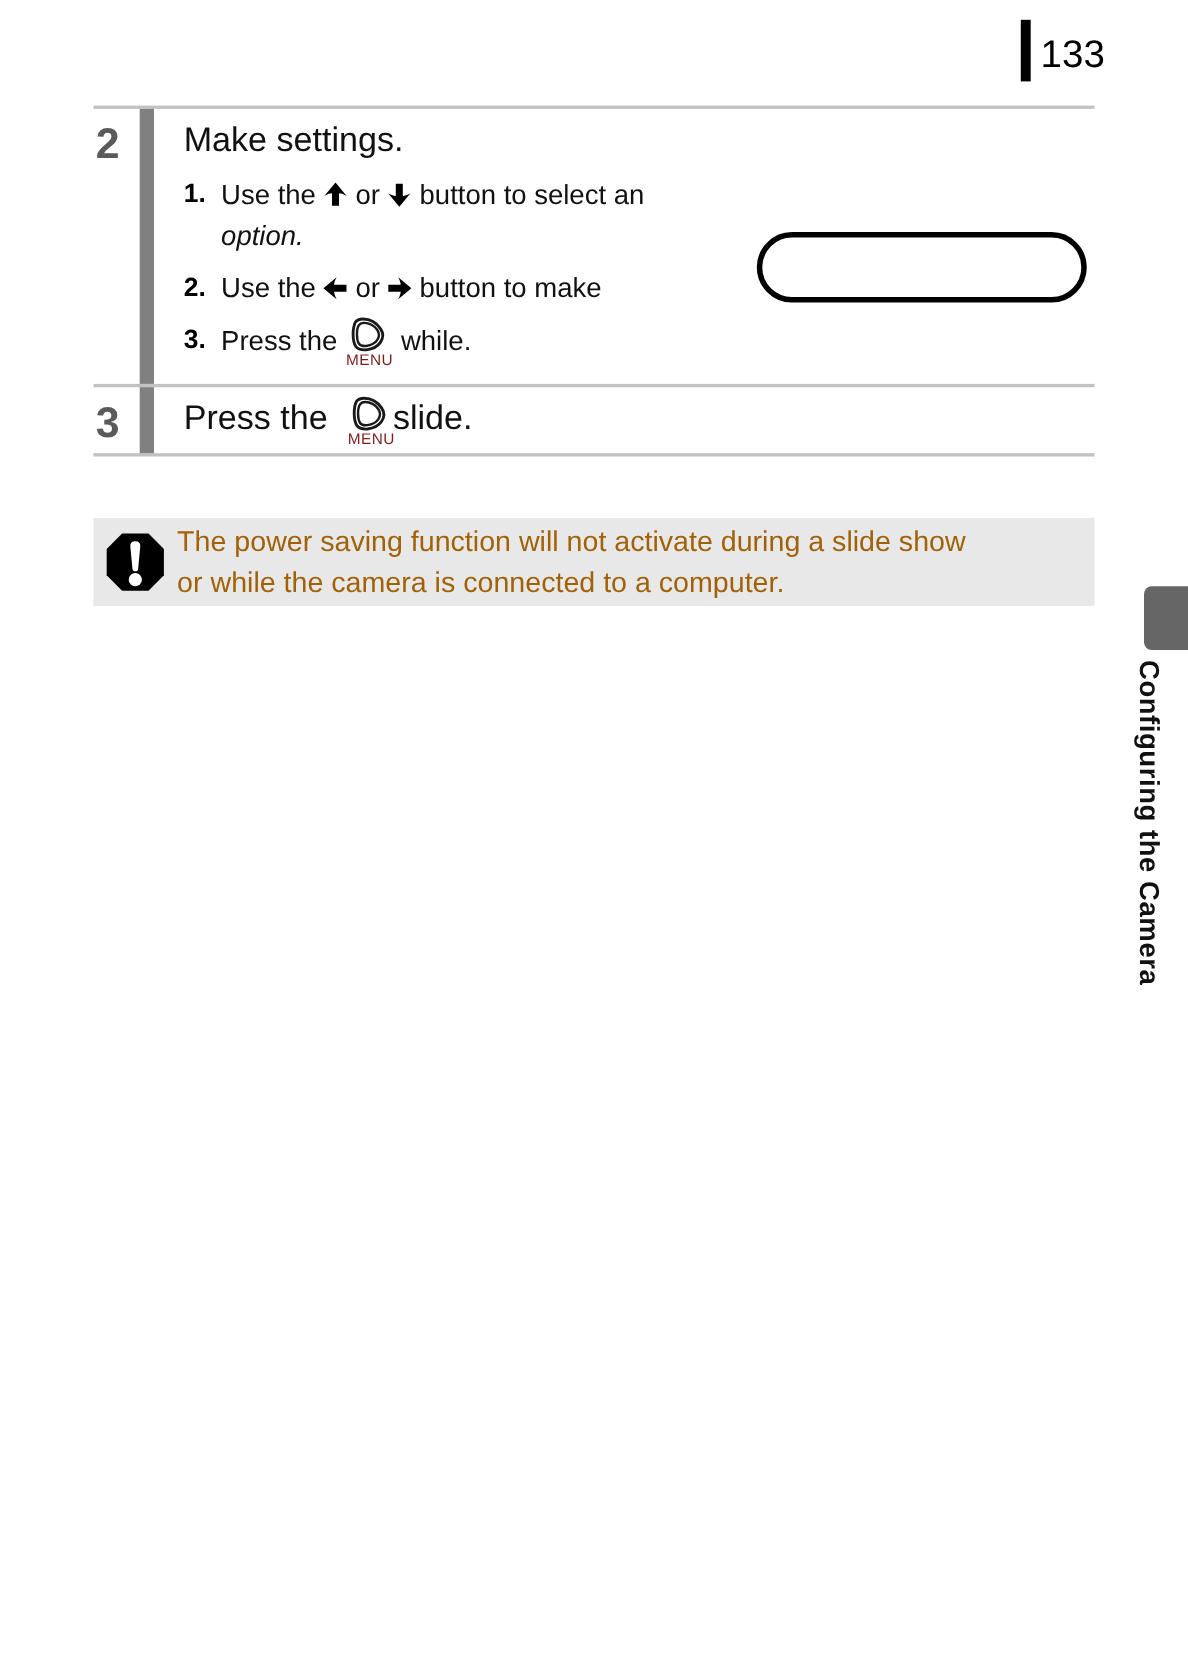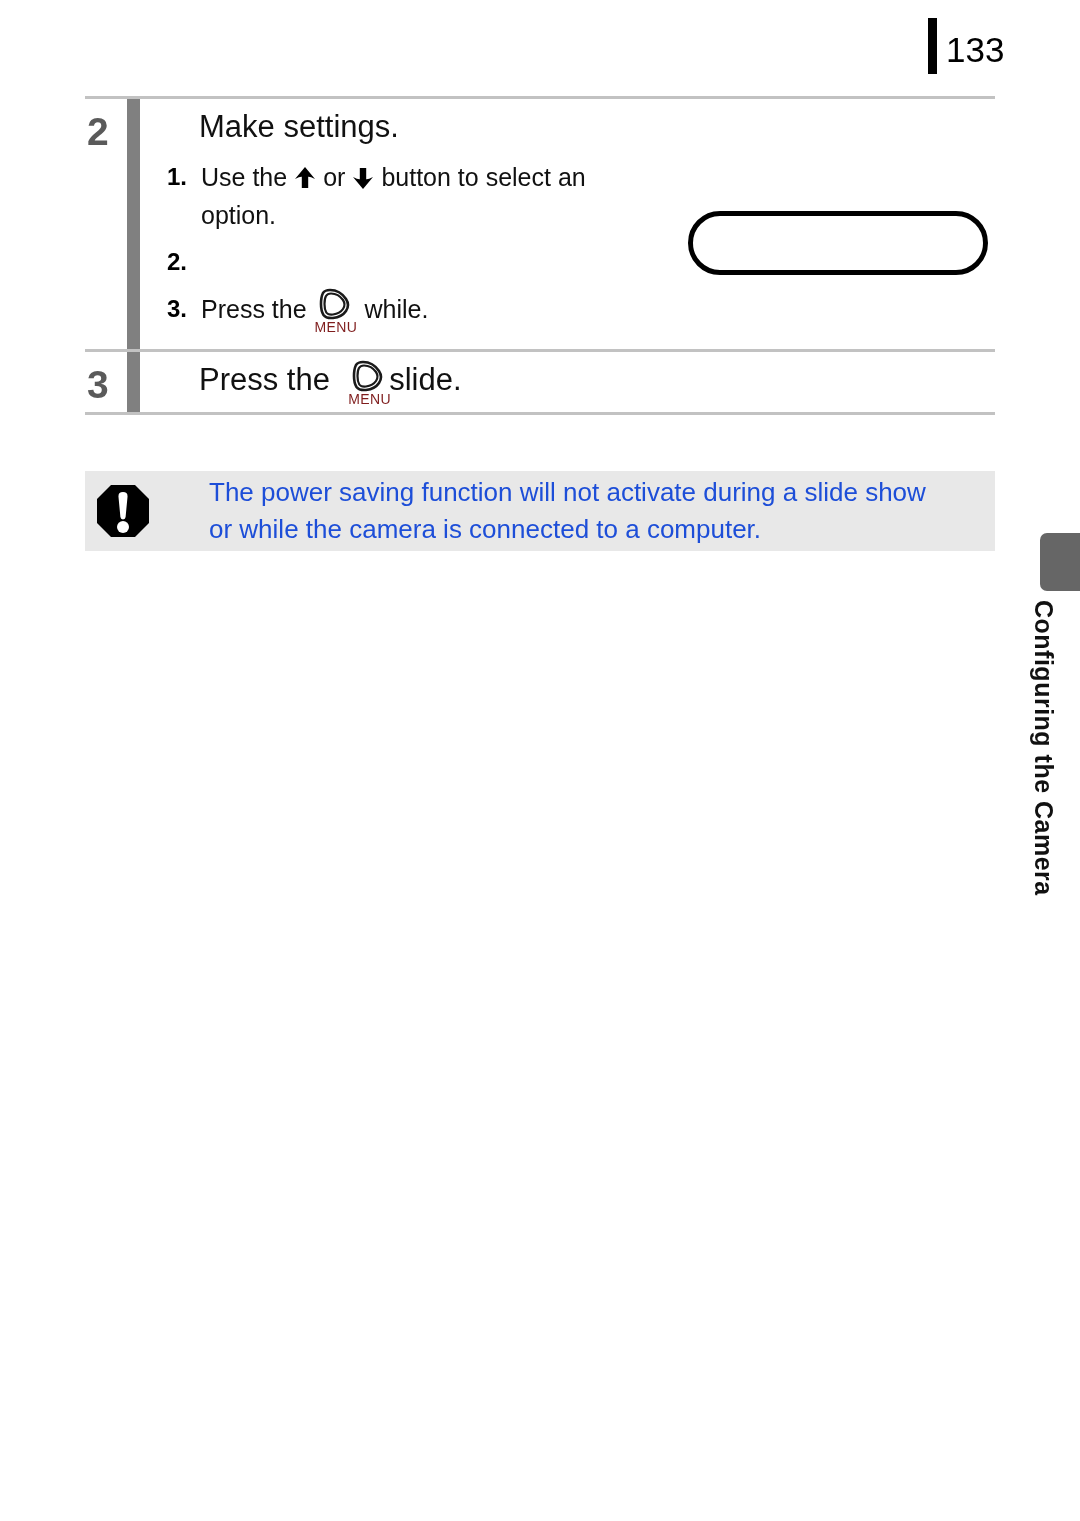--- a/index.html
+++ b/index.html
@@ -90,21 +90,20 @@
     padding-left: 27px;
     padding-top: 6px;
     padding-bottom: 10px;
     box-sizing: border-box;
   }
   .step-title {
     font-size: 31px;
     line-height: 44px;
     color: #111111;
     white-space: nowrap;
-    margin-left: 32px;
   }
 
   
   .substeps {
     margin-top: 9px;
   }
   .substep {
     display: flex;
     align-items: flex-start;
     margin-bottom: 9px;
@@ -119,21 +118,21 @@
   .substep-text {
     flex: 1 1 auto;
     font-size: 25px;
     line-height: 38px;
     color: #111;
   }
   .substep-text .ln {
     display: block;
     white-space: nowrap;
   }
-  .indent { padding-left: 0px; }
+  .indent { padding-left: 0px; font-style: italic; }
 
   
   .arrow {
     display: inline-block;
     width: 26px;
     height: 26px;
     vertical-align: -5px;
     margin: 0 5px;
   }
   .arrow svg { display: block; }
@@ -189,23 +188,22 @@
     flex: 0 0 76px;
     width: 76px;
     display: flex;
     justify-content: center;
     align-items: center;
   }
   #note-text {
     flex: 1 1 auto;
     font-size: 26px;
     line-height: 37px;
-    color: #1d4ed8;
+    color: #a16207;
     padding-right: 10px;
-    margin-left: 48px;
   }
   #note-text .ln { display: block; white-space: nowrap; }
 
   
   #side-tab {
     position: absolute;
     left: 1040px;
     top: 533px;
     width: 44px;
     height: 58px;
@@ -258,20 +256,25 @@
                     </svg></span><span>or</span><span class="arrow"><svg width="26" height="26" viewBox="0 0 26 26">
                       <path d="M13 24 L23 12 Q18 14.5 16.2 14.2 L16.2 3 L9.8 3 L9.8 14.2 Q8 14.5 3 12 Z" fill="#000"></path>
                     </svg></span><span>button to select an</span></span>
               <span class="ln indent">option.</span>
             </div>
           </div>
 
           <div class="substep">
             <div class="substep-num">2.</div>
             <div class="substep-text">
+              <span class="ln"><span>Use the</span><span class="arrow"><svg width="26" height="26" viewBox="0 0 26 26">
+                      <path d="M2 13 L14 3 Q11.5 8 11.8 9.8 L23 9.8 L23 16.2 L11.8 16.2 Q11.5 18 14 23 Z" fill="#000"></path>
+                    </svg></span><span>or</span><span class="arrow"><svg width="26" height="26" viewBox="0 0 26 26">
+                      <path d="M24 13 L12 3 Q14.5 8 14.2 9.8 L3 9.8 L3 16.2 L14.2 16.2 Q14.5 18 12 23 Z" fill="#000"></path>
+                    </svg></span><span>button to make</span></span>
             </div>
           </div>
 
           <div class="substep">
             <div class="substep-num">3.</div>
             <div class="substep-text">
               <span class="ln"><span>Press the</span>&nbsp;<span class="menu-btn"><span class="shape"><svg width="38" height="34" viewBox="0 0 38 34">
                         <path d="M7 5 Q9 2 14 2 Q24 2 30 11 Q34 17 30 23 Q26 29 17 30 Q10 30.5 7.5 27 Q5 23 5 16 Q5 9 7 5 Z" fill="none" stroke="#1a1a1a" stroke-width="2.6"></path>
                         <path d="M10 8 Q11.5 5.5 15 5.5 Q22.5 5.5 27 12 Q30 16.5 27 21 Q24 25.5 17 26.5 Q12 27 10.3 24.5 Q8.5 21.5 8.5 16 Q8.5 10.5 10 8 Z" fill="none" stroke="#1a1a1a" stroke-width="2.2"></path>
                       </svg></span><span class="menu-label">MENU</span></span>&nbsp;<span>while.</span></span>

